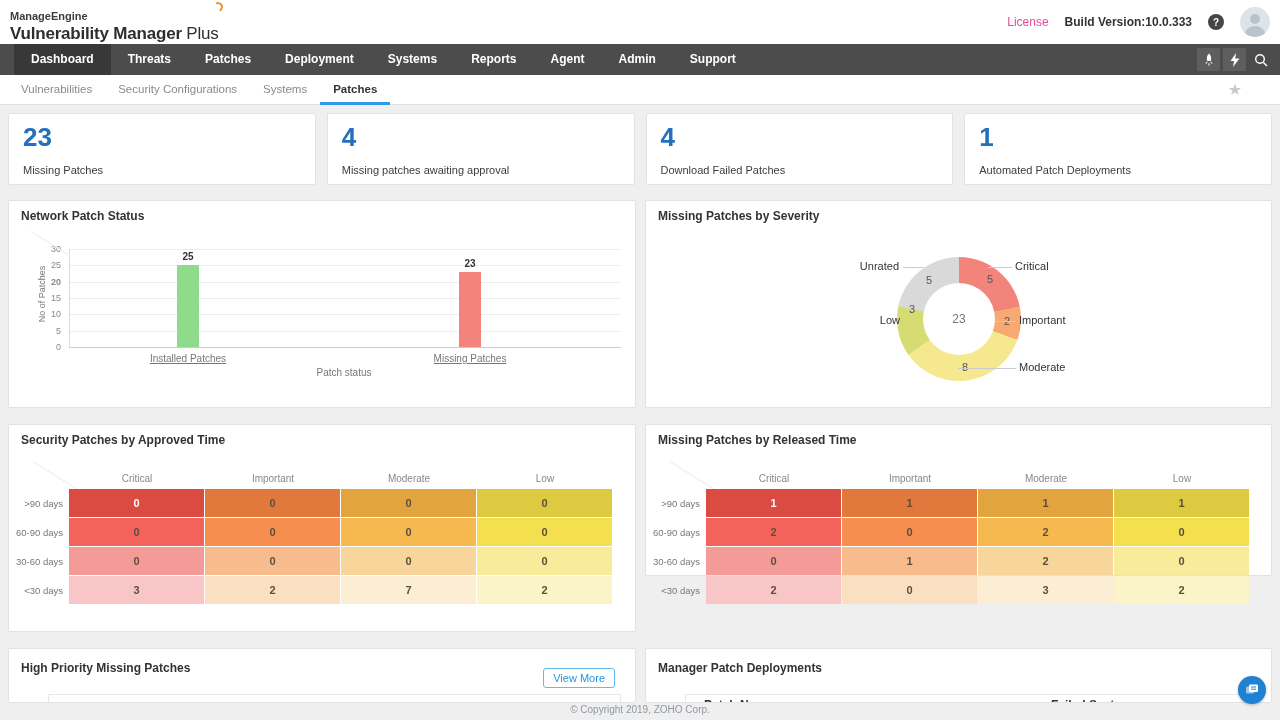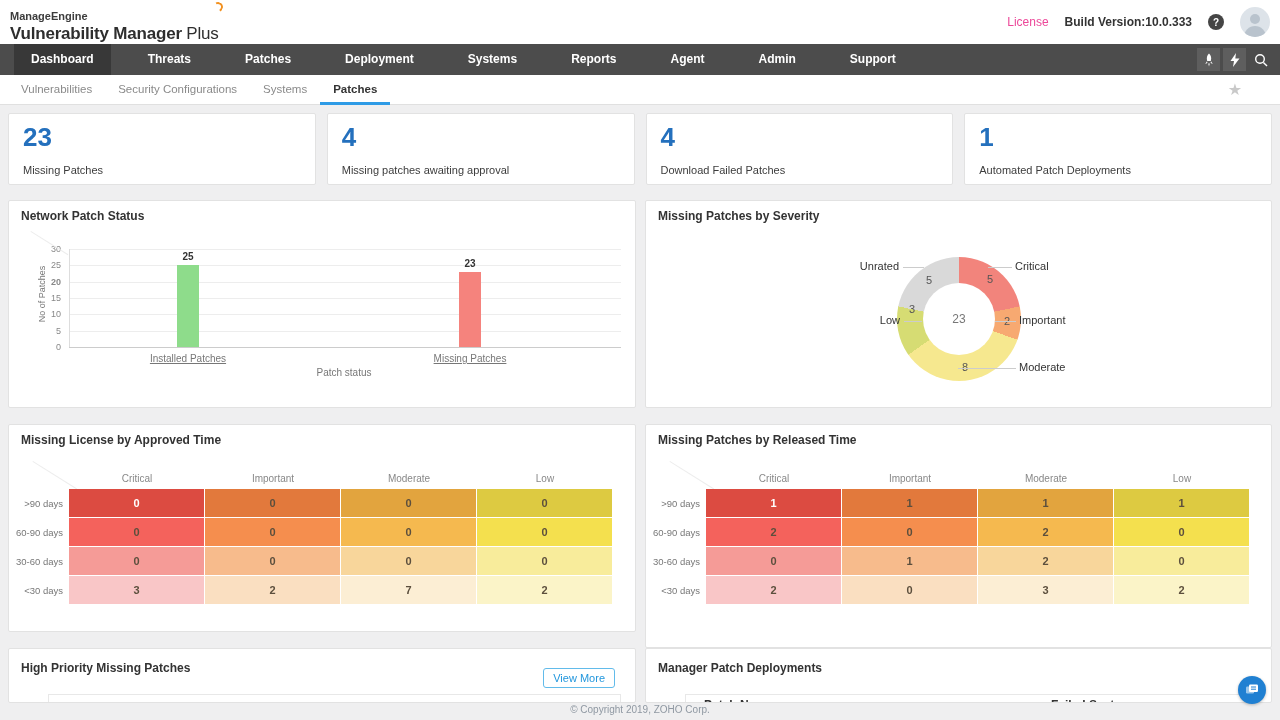--- a/index.html
+++ b/index.html
@@ -16,21 +16,21 @@
   .logo-main .plus { font-weight:normal; }
   .header-right { position:absolute; right:10px; top:0; height:44px; display:flex; align-items:center; gap:16px; }
   .hdr-text { font-size:12px; color:#ec4899; }
   .hdr-text.bold { font-weight:bold; color:#333; }
   .help-icon { width:16px; height:16px; border-radius:50%; background:#454545; color:#fff; font-size:10px; font-weight:bold; display:flex; align-items:center; justify-content:center; cursor:pointer; }
   .avatar { width:30px; height:30px; border-radius:50%; background:#dde3e9; overflow:hidden; position:relative; cursor:pointer; }
   .avatar svg { position:absolute; left:0; top:0; }
 
   
   .main-nav { position:absolute; top:44px; left:0; width:1280px; height:31px; background:#4c4c4c; }
-  .nav-items { display:flex; height:31px; padding-left:14px;gap:20px; }
+  .nav-items { display:flex; height:31px; padding-left:14px; }
   .nav-item { color:#fff; font-size:12px; font-weight:bold; line-height:31px; padding:0 17px; cursor:pointer; }
   .nav-item.active { background:#383838; }
   .nav-icons { position:absolute; right:8px; top:0; height:31px; display:flex; align-items:center; gap:3px; }
   .nav-icon-btn { width:23px; height:23px; background:#5e5e5e; display:flex; align-items:center; justify-content:center; cursor:pointer; }
   .nav-icon-plain { width:23px; height:23px; display:flex; align-items:center; justify-content:center; cursor:pointer; }
 
   
   .sub-nav { position:absolute; top:75px; left:0; width:1280px; height:30px; background:#fff; border-bottom:1px solid #e0e0e0; }
   .subnav-items { display:flex; height:30px; padding-left:8px; }
   .subnav-item { font-size:11.5px; color:#8a8a8a; line-height:29px; padding:0 13px; cursor:pointer; border-bottom:3px solid transparent; }
@@ -216,21 +216,21 @@
         <div class="slice-val" style="left: 266px; top: 108px;">3</div>
         <div class="slice-lbl" style="right: 373px; top: 113px;">Low</div>
         <div class="lead-line" style="left: 258px; top: 120px; width: 18px;"></div>
         <div class="slice-val" style="left: 283px; top: 79px;">5</div>
         <div class="slice-lbl" style="right: 374px; top: 59px;">Unrated</div>
         <div class="lead-line" style="left: 257px; top: 66px; width: 21px;"></div>
       </div>
   </div>
 
   <div class="card" style="left:8px; top:424px; width:628px; height:208px;">
-    <div class="card-title">Missing License by Approved Time</div>
+    <div class="card-title">Security Patches by Approved Time</div>
     <div class="diag" style="left:24px; top:36px;"></div>
     <div id="heatmap-0" style="position:absolute; left:0; top:0; width:628px; height:208px;">
         <div class="hm-colhead" style="left: 60px;">Critical</div>
         <div class="hm-colhead" style="left: 196px;">Important</div>
         <div class="hm-colhead" style="left: 332px;">Moderate</div>
         <div class="hm-colhead" style="left: 468px;">Low</div>
         <div class="hm-rowlab" style="left: 4px; top: 73px;">&gt;90 days</div>
         <div class="hm-cell" style="left: 60px; top: 64px; background: rgb(220, 75, 65); color: rgb(255, 255, 255);">0</div>
         <div class="hm-cell" style="left: 196px; top: 64px; background: rgb(226, 121, 60);">0</div>
         <div class="hm-cell" style="left: 332px; top: 64px; background: rgb(226, 164, 62);">0</div>
@@ -246,21 +246,21 @@
         <div class="hm-cell" style="left: 332px; top: 122px; background: rgb(248, 214, 155);">0</div>
         <div class="hm-cell" style="left: 468px; top: 122px; background: rgb(248, 236, 155);">0</div>
         <div class="hm-rowlab" style="left: 4px; top: 160px;">&lt;30 days</div>
         <div class="hm-cell" style="left: 60px; top: 151px; background: rgb(249, 198, 199);">3</div>
         <div class="hm-cell" style="left: 196px; top: 151px; background: rgb(250, 223, 193);">2</div>
         <div class="hm-cell" style="left: 332px; top: 151px; background: rgb(252, 238, 212);">7</div>
         <div class="hm-cell" style="left: 468px; top: 151px; background: rgb(251, 244, 200);">2</div>
       </div>
   </div>
 
-  <div class="card" style="left:645px; top:424px; width:627px; height:224px;">
+  <div class="card" style="left:645px; top:424px; width:627px; height:152px;">
     <div class="card-title">Missing Patches by Released Time</div>
     <div class="diag" style="left:24px; top:36px;"></div>
     <div id="heatmap-1" style="position:absolute; left:0; top:0; width:627px; height:208px;">
         <div class="hm-colhead" style="left: 60px;">Critical</div>
         <div class="hm-colhead" style="left: 196px;">Important</div>
         <div class="hm-colhead" style="left: 332px;">Moderate</div>
         <div class="hm-colhead" style="left: 468px;">Low</div>
         <div class="hm-rowlab" style="left: 4px; top: 73px;">&gt;90 days</div>
         <div class="hm-cell" style="left: 60px; top: 64px; background: rgb(220, 75, 65); color: rgb(255, 255, 255);">1</div>
         <div class="hm-cell" style="left: 196px; top: 64px; background: rgb(226, 121, 60);">1</div>

